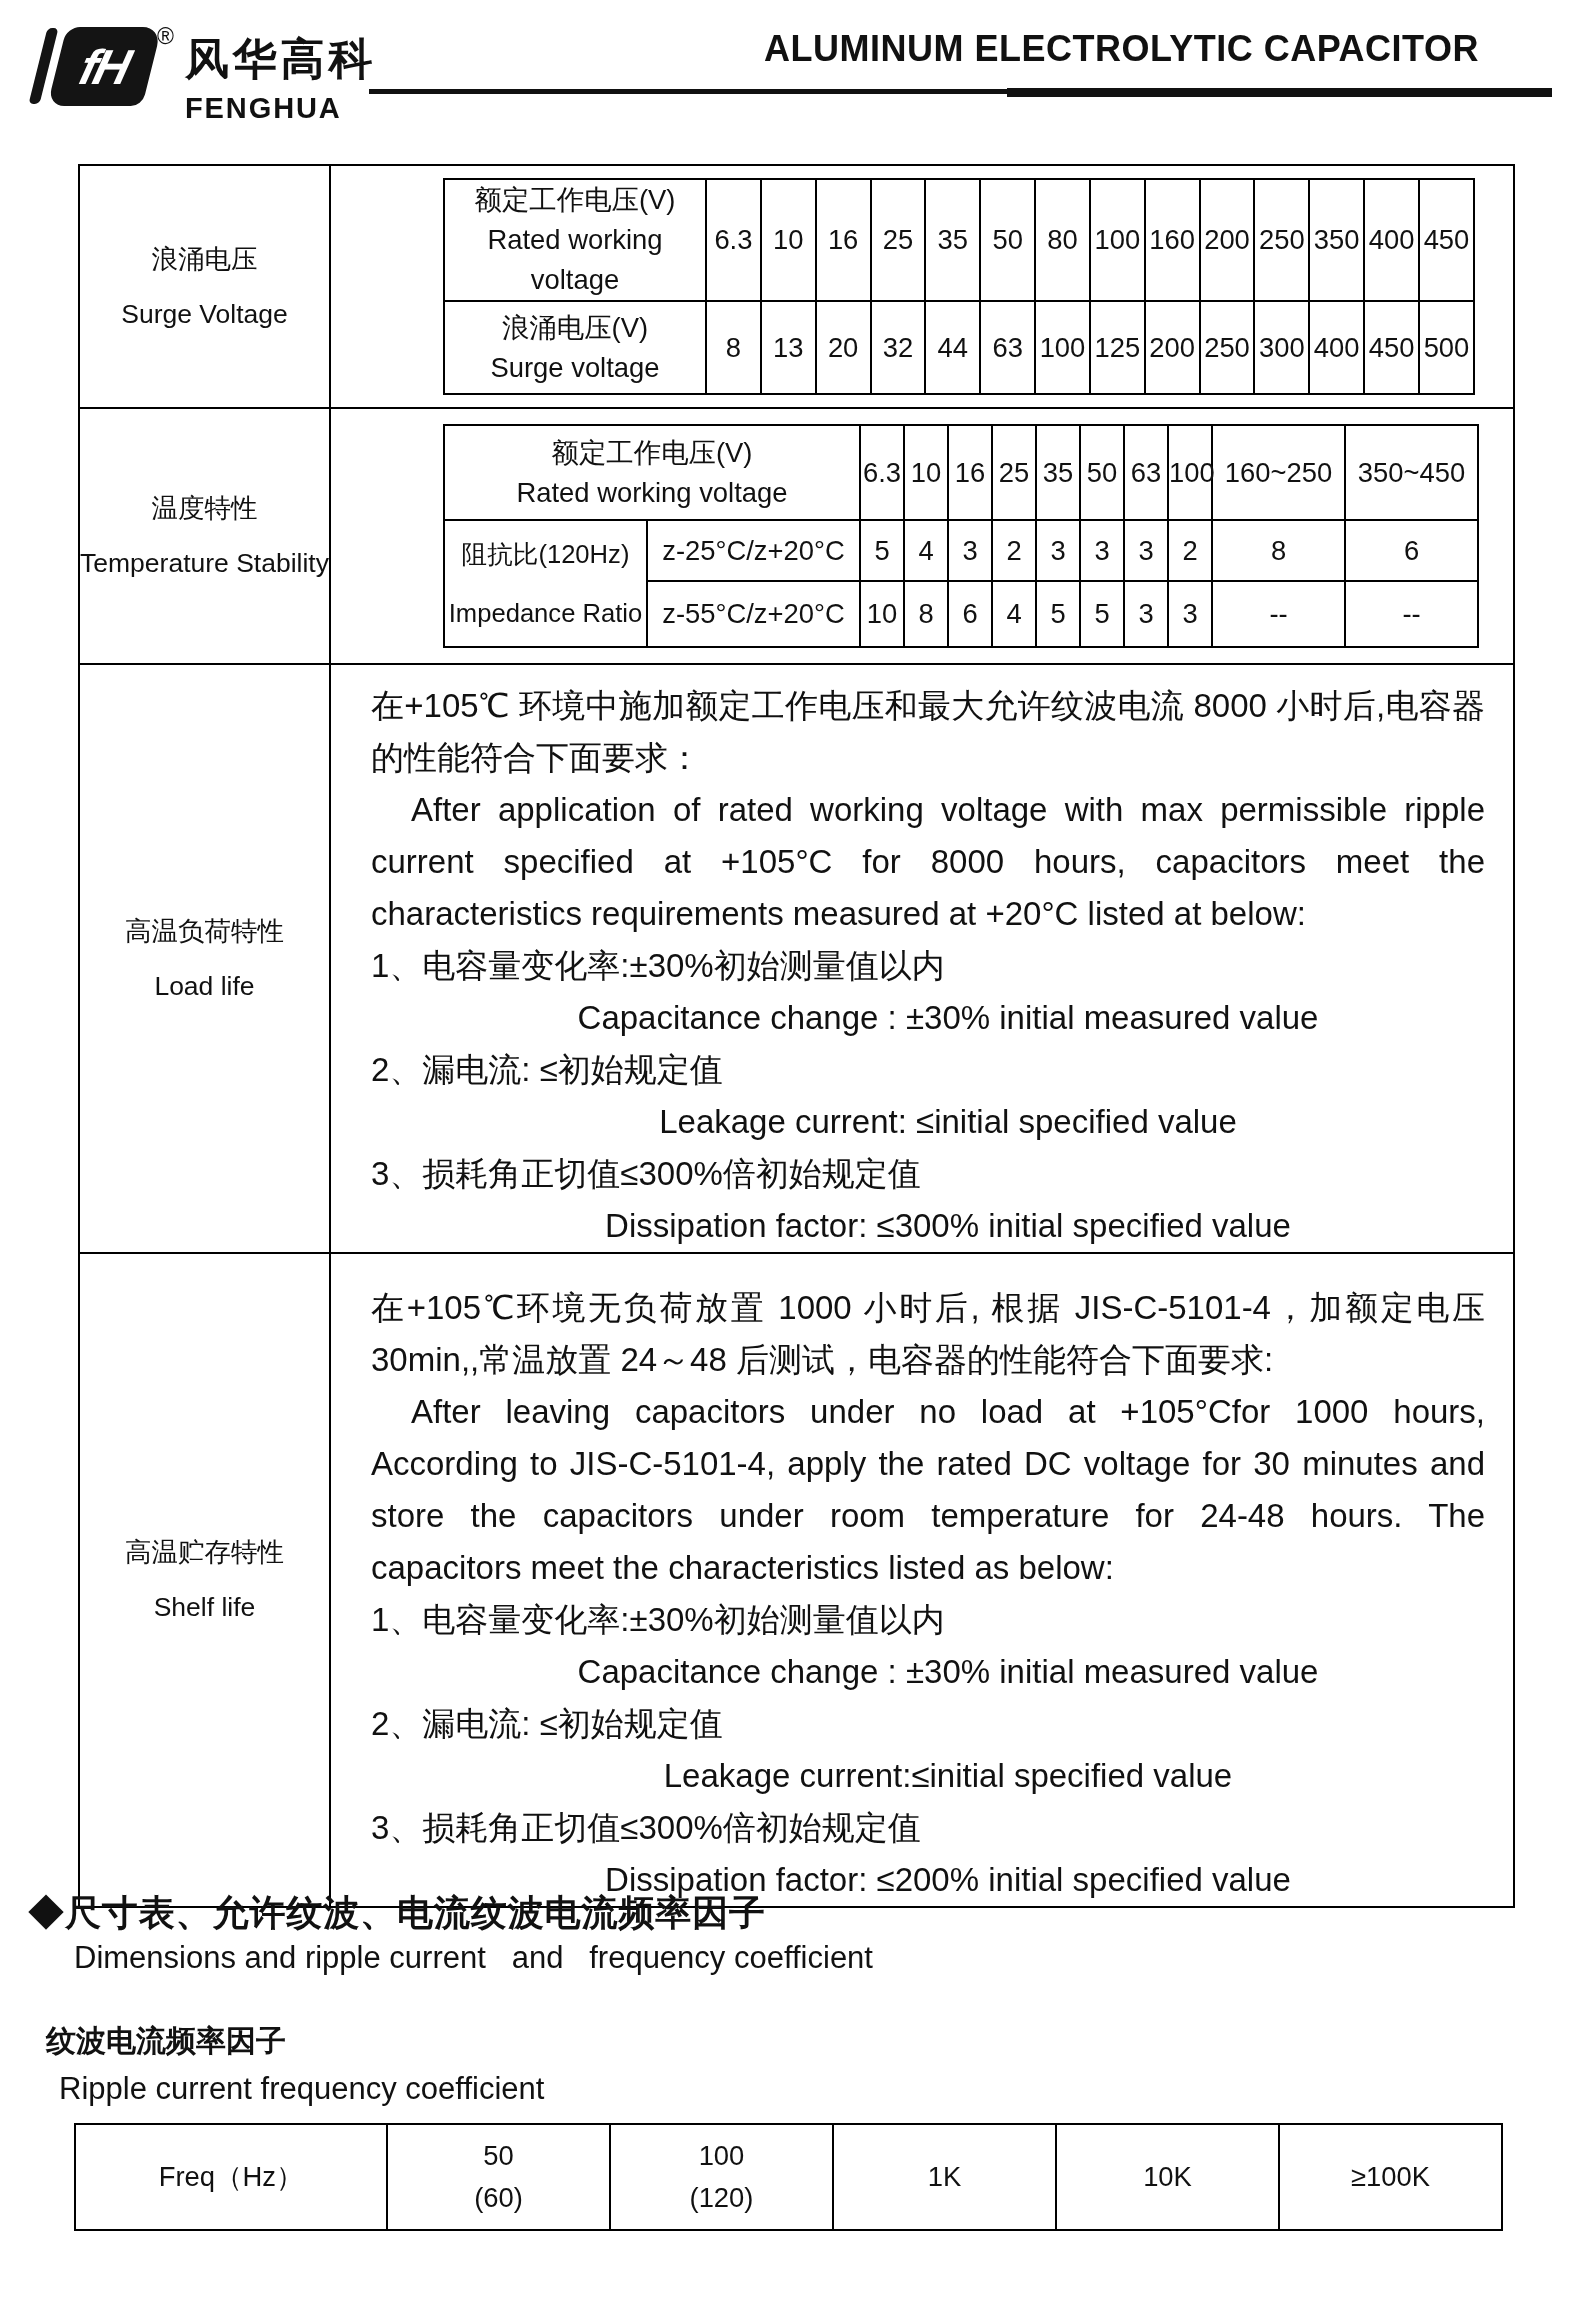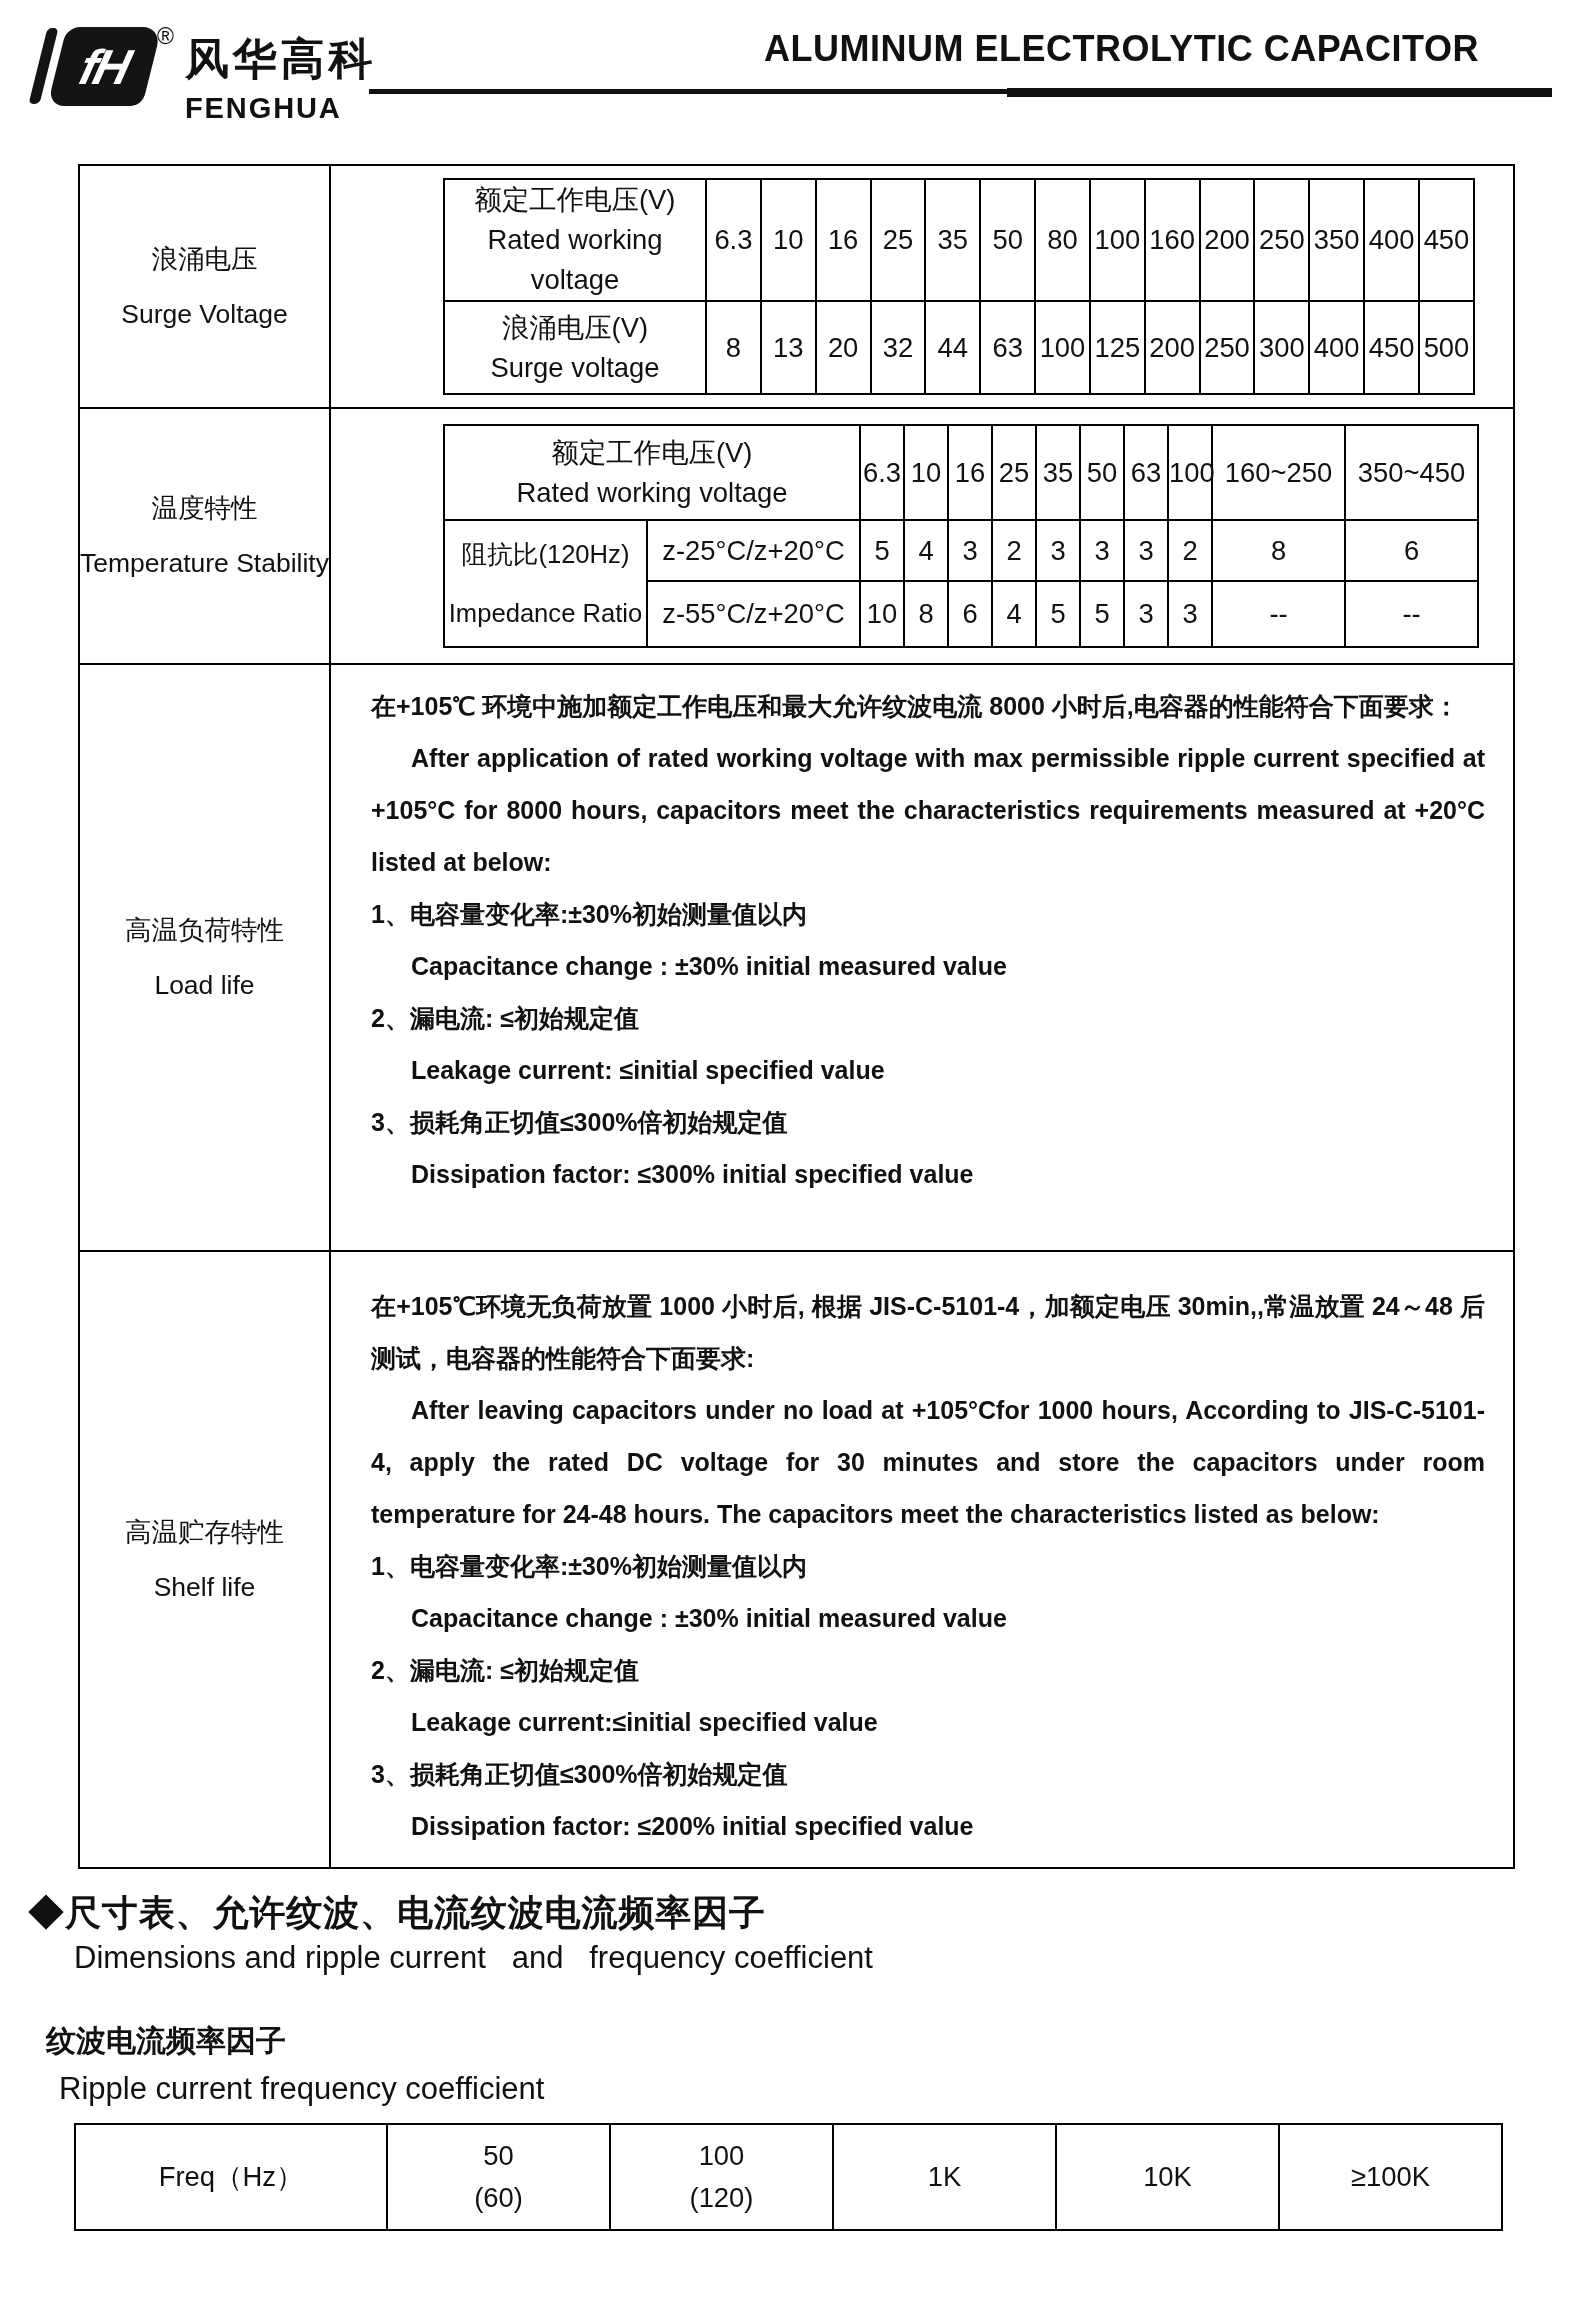--- a/index.html
+++ b/index.html
@@ -33,25 +33,25 @@
   .nested td { border:2.8px solid #000; text-align:center; vertical-align:middle; font-size:27.4px; }
   .nlbl { font-size:25.6px; line-height:40px; }
   .surge-t tr:nth-child(1) td { height:85px; }
   .surge-t tr:nth-child(2) td { height:93px; }
   .temp-t tr:nth-child(1) td { height:95px; }
   .temp-t tr:nth-child(2) td { height:61px; }
   .temp-t tr:nth-child(3) td { height:66px; }
   .imp div { line-height:59px; font-size:25.6px; }
   .zlbl { font-size:25.6px; }
 
-  .para-cell { vertical-align:top !important; padding:15px 28px 0 40px; font-size:25px;font-weight:bold; }
+  .para-cell { vertical-align:top !important; padding:15px 28px 0 40px; font-size:33px; }
   .para-cell p { line-height:52px; }
   .just { text-align:justify; }
   .ind { text-indent:40px; }
-  .sub { padding-left:40px; }
+  .sub { padding-left:40px;text-align:center; }
   .r4 .para-cell { padding-top:28px; }
 
   
   .h-cn { position:absolute; left:28px; top:1889px; font-size:36px; font-weight:600; letter-spacing:0.9px; }
   .h-en { position:absolute; left:74px; top:1940px; font-size:31px; white-space:pre-wrap; }
   .h2-cn { position:absolute; left:46px; top:2021px; font-size:30px; font-weight:600; }
   .h2-en { position:absolute; left:59px; top:2071px; font-size:31px; }
 
   .freq { position:absolute; left:74px; top:2123px; width:1429px; }
   .freq td { border:2.8px solid #000; text-align:center; vertical-align:middle; font-size:27.4px; white-space:pre-line; line-height:42px; }

